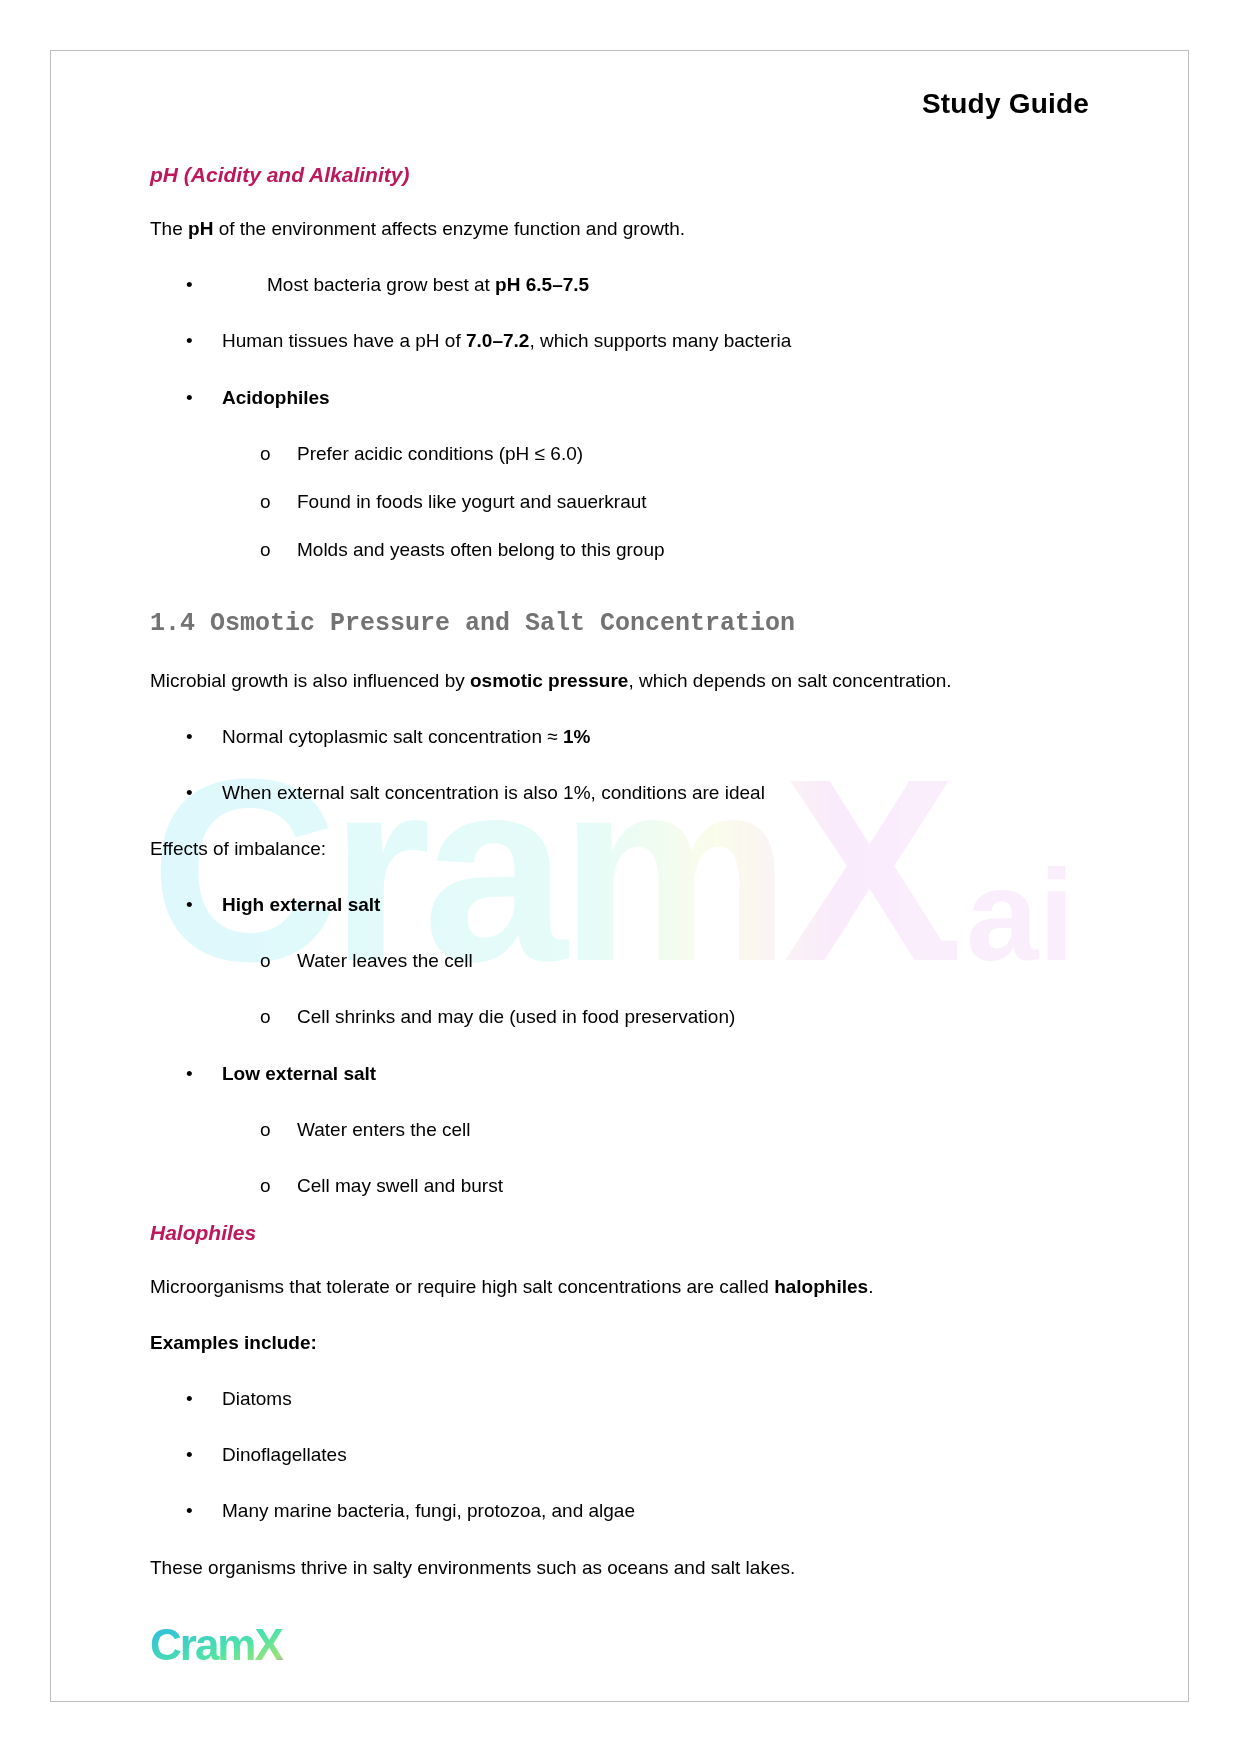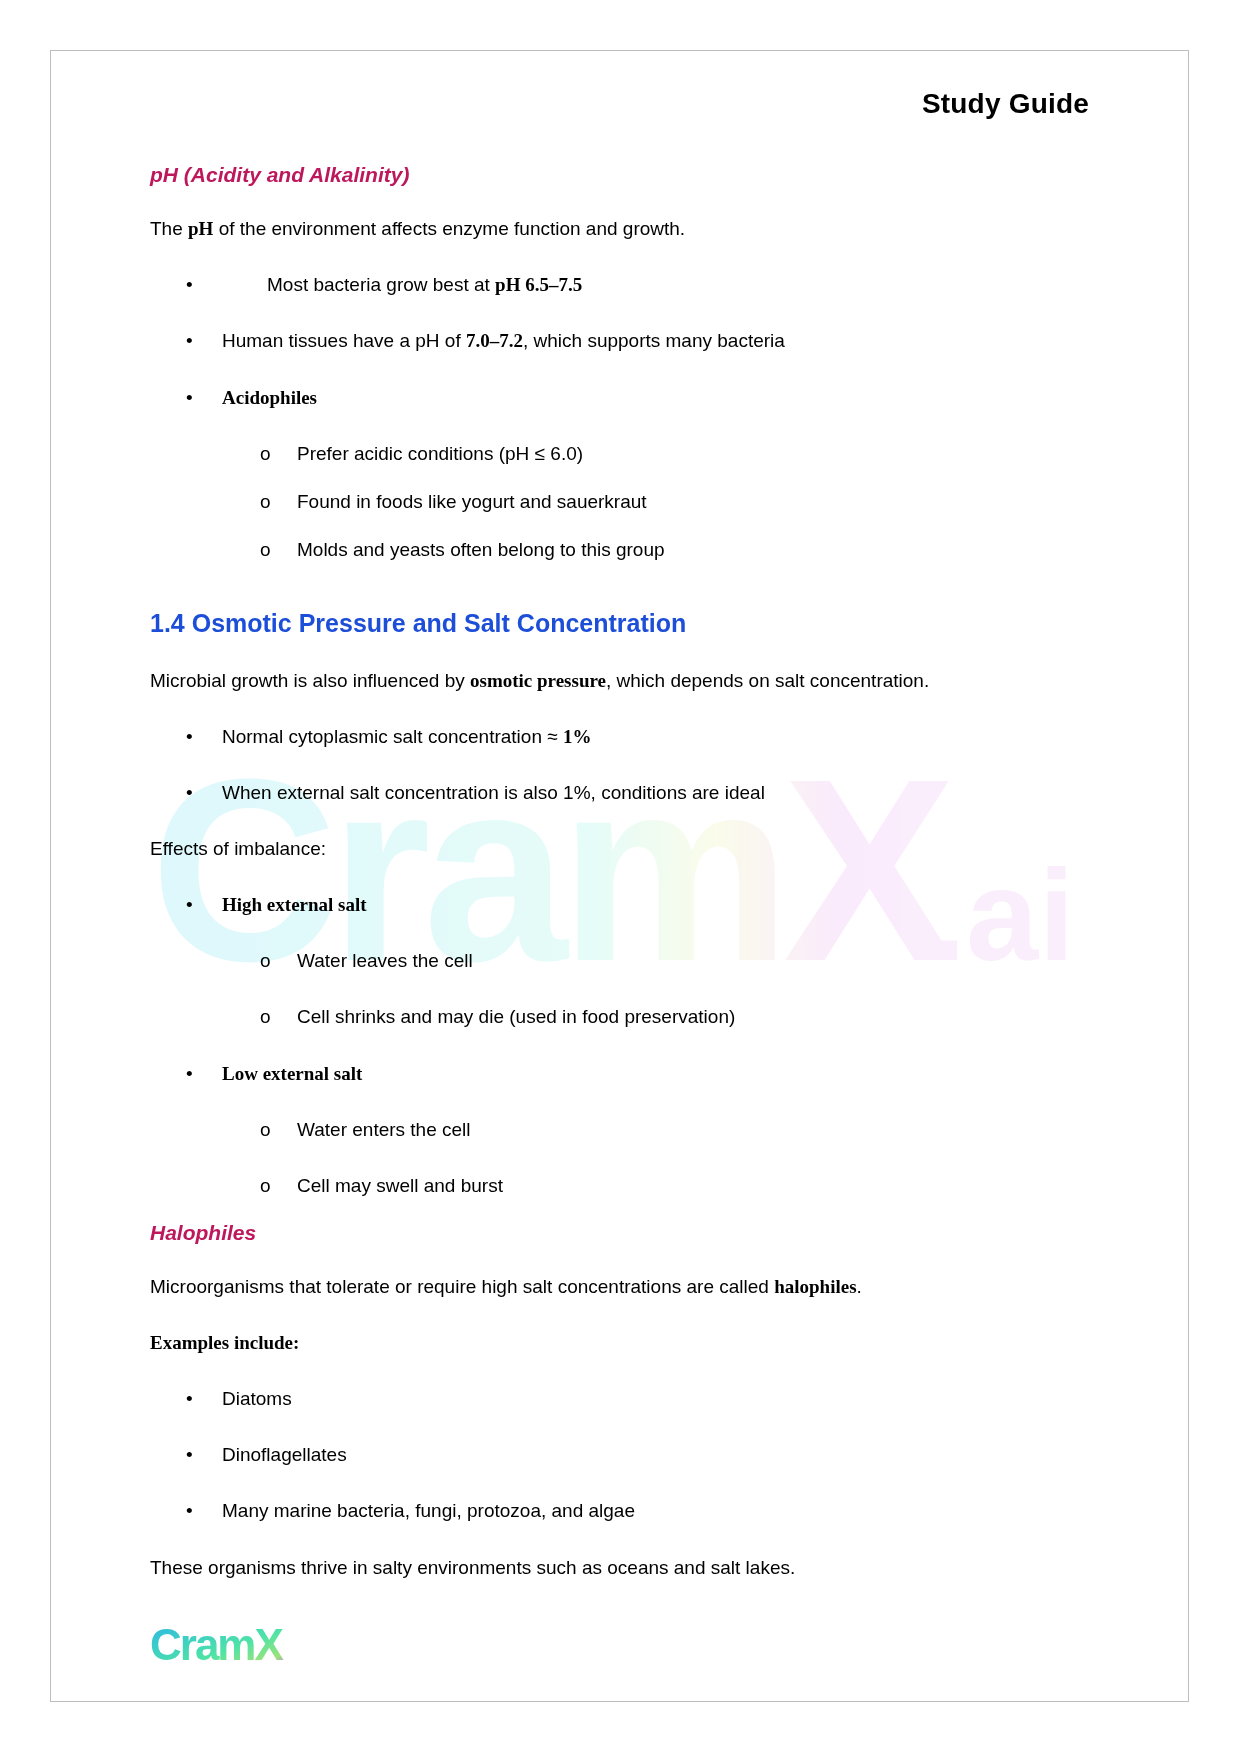--- a/index.html
+++ b/index.html
@@ -5,26 +5,26 @@
   html, body { margin: 0; padding: 0; background: #ffffff; }
   body { width: 1241px; height: 1754px; position: relative; overflow: hidden;
          font-family: "Liberation Sans", sans-serif; color: #000; }
   .page-frame { position: absolute; left: 50px; top: 50px; width: 1139px; height: 1652px;
                 border: 1.5px solid #bdbdbd; box-sizing: border-box; }
   .header-title { position: absolute; right: 152px; top: 88px; font-size: 28px; font-weight: bold;
                   letter-spacing: 0.2px; }
   .abs { position: absolute; white-space: nowrap; }
   .h-italic { font-family: "Liberation Sans", sans-serif; font-style: italic; font-weight: bold;
               color: #be185d; font-size: 21px; }
-  .h-section { font-family: Liberation Sans, sans-serif; font-weight: bold; color: #1d4ed8; font-size: 25px; }
+  .h-section { font-family: Liberation Mono, monospace; font-weight: bold; color: #737373; font-size: 25px; }
   .para { font-size: 19px; }
   .bullet { font-size: 19px; }
   .bullet .mark { position: absolute; left: 0; }
   .bullet .txt { position: absolute; left: 0; }
-  b { font-weight: bold; font-family: Liberation Serif, serif; }
+  b { font-weight: bold; }
 
   
   .watermark { position: absolute; left: 150px; top: 755px; width: 940px; height: 240px;
                pointer-events: none; opacity: 0.17; }
   .watermark svg { width: 100%; height: 100%; }
 
   .footer-logo { position: absolute; left: 150px; top: 1620px; width: 148px; height: 50px; }
 </style>
 </head>
 <body>

